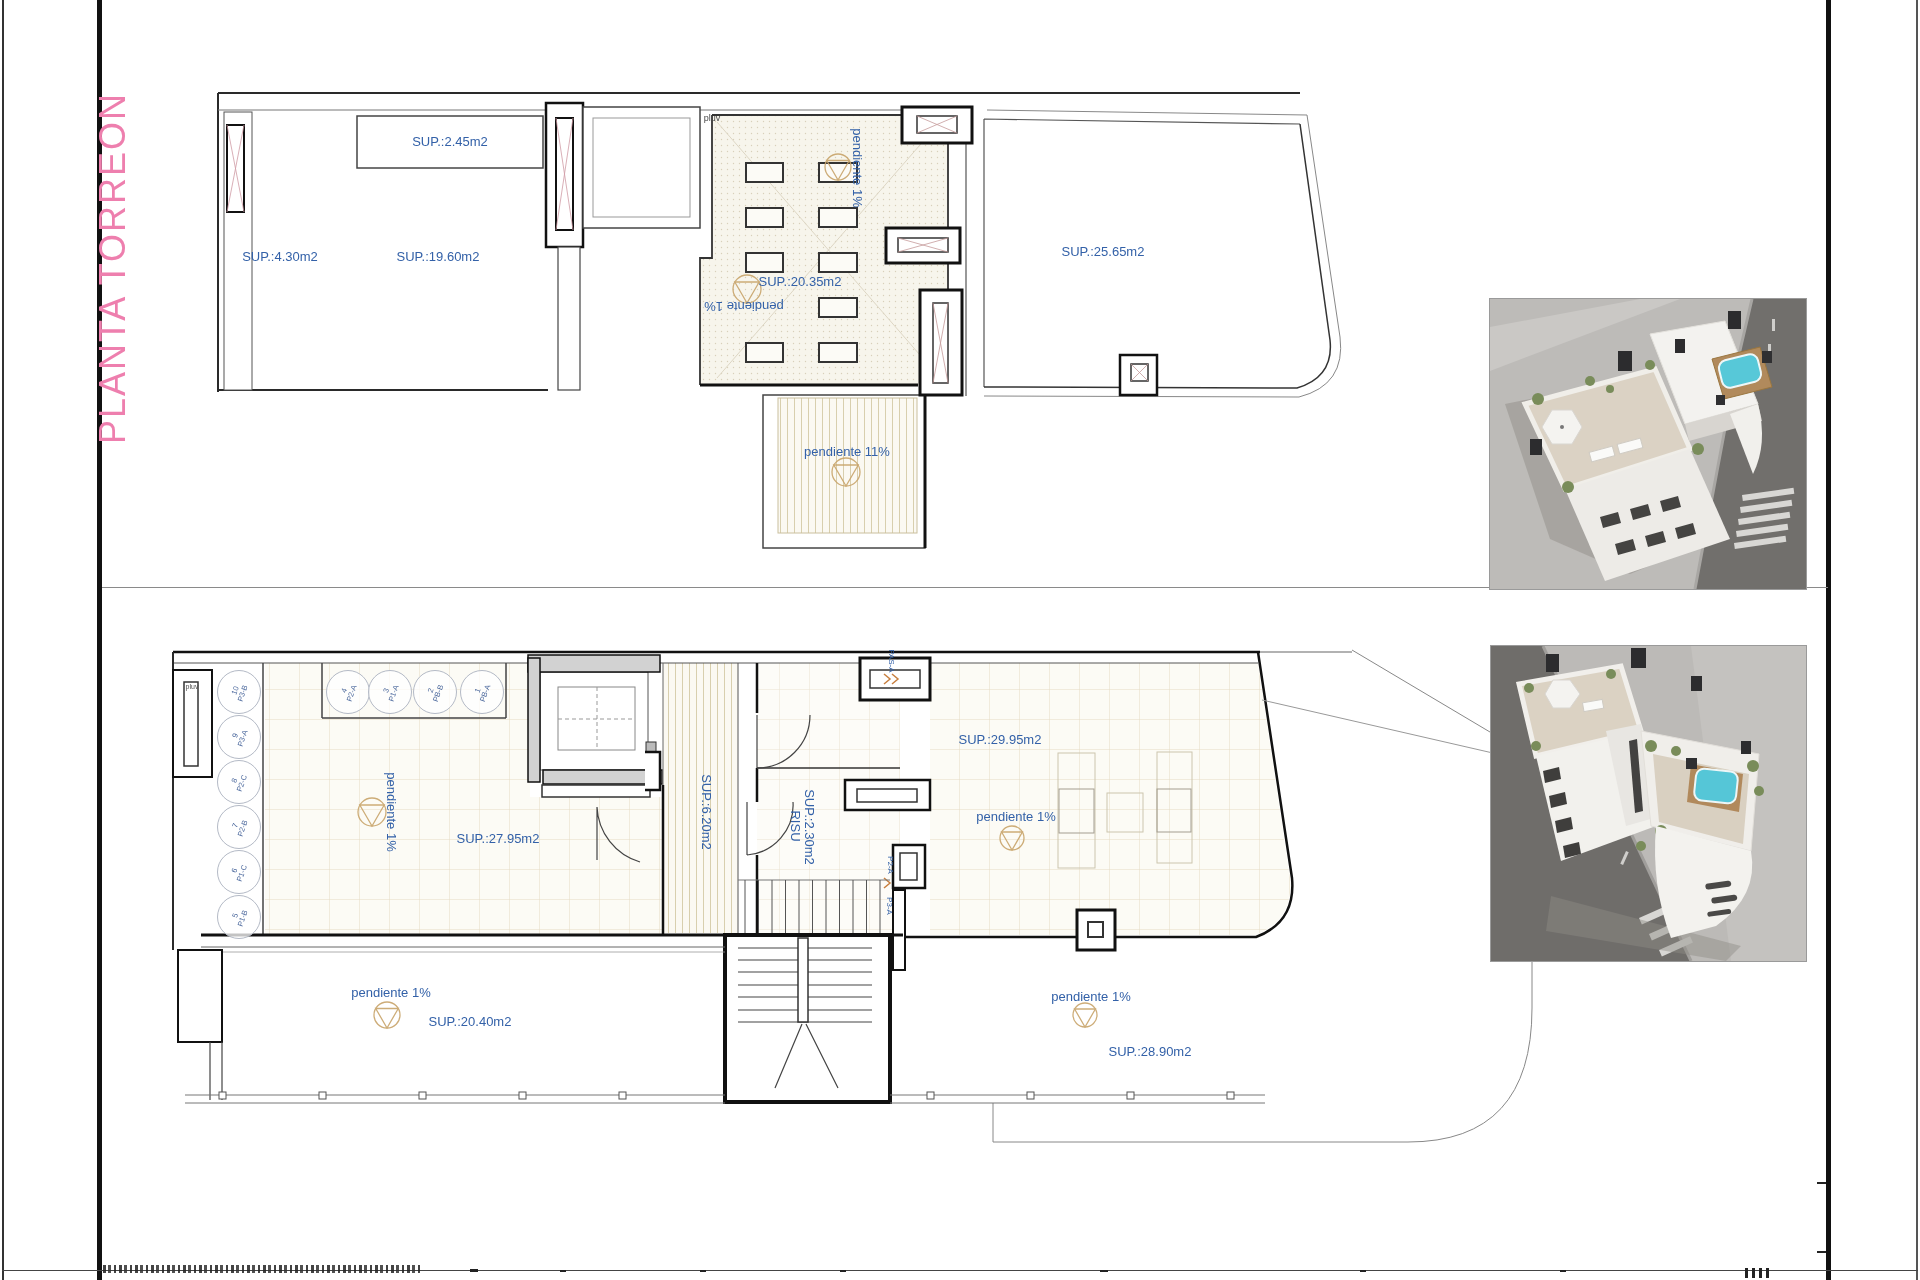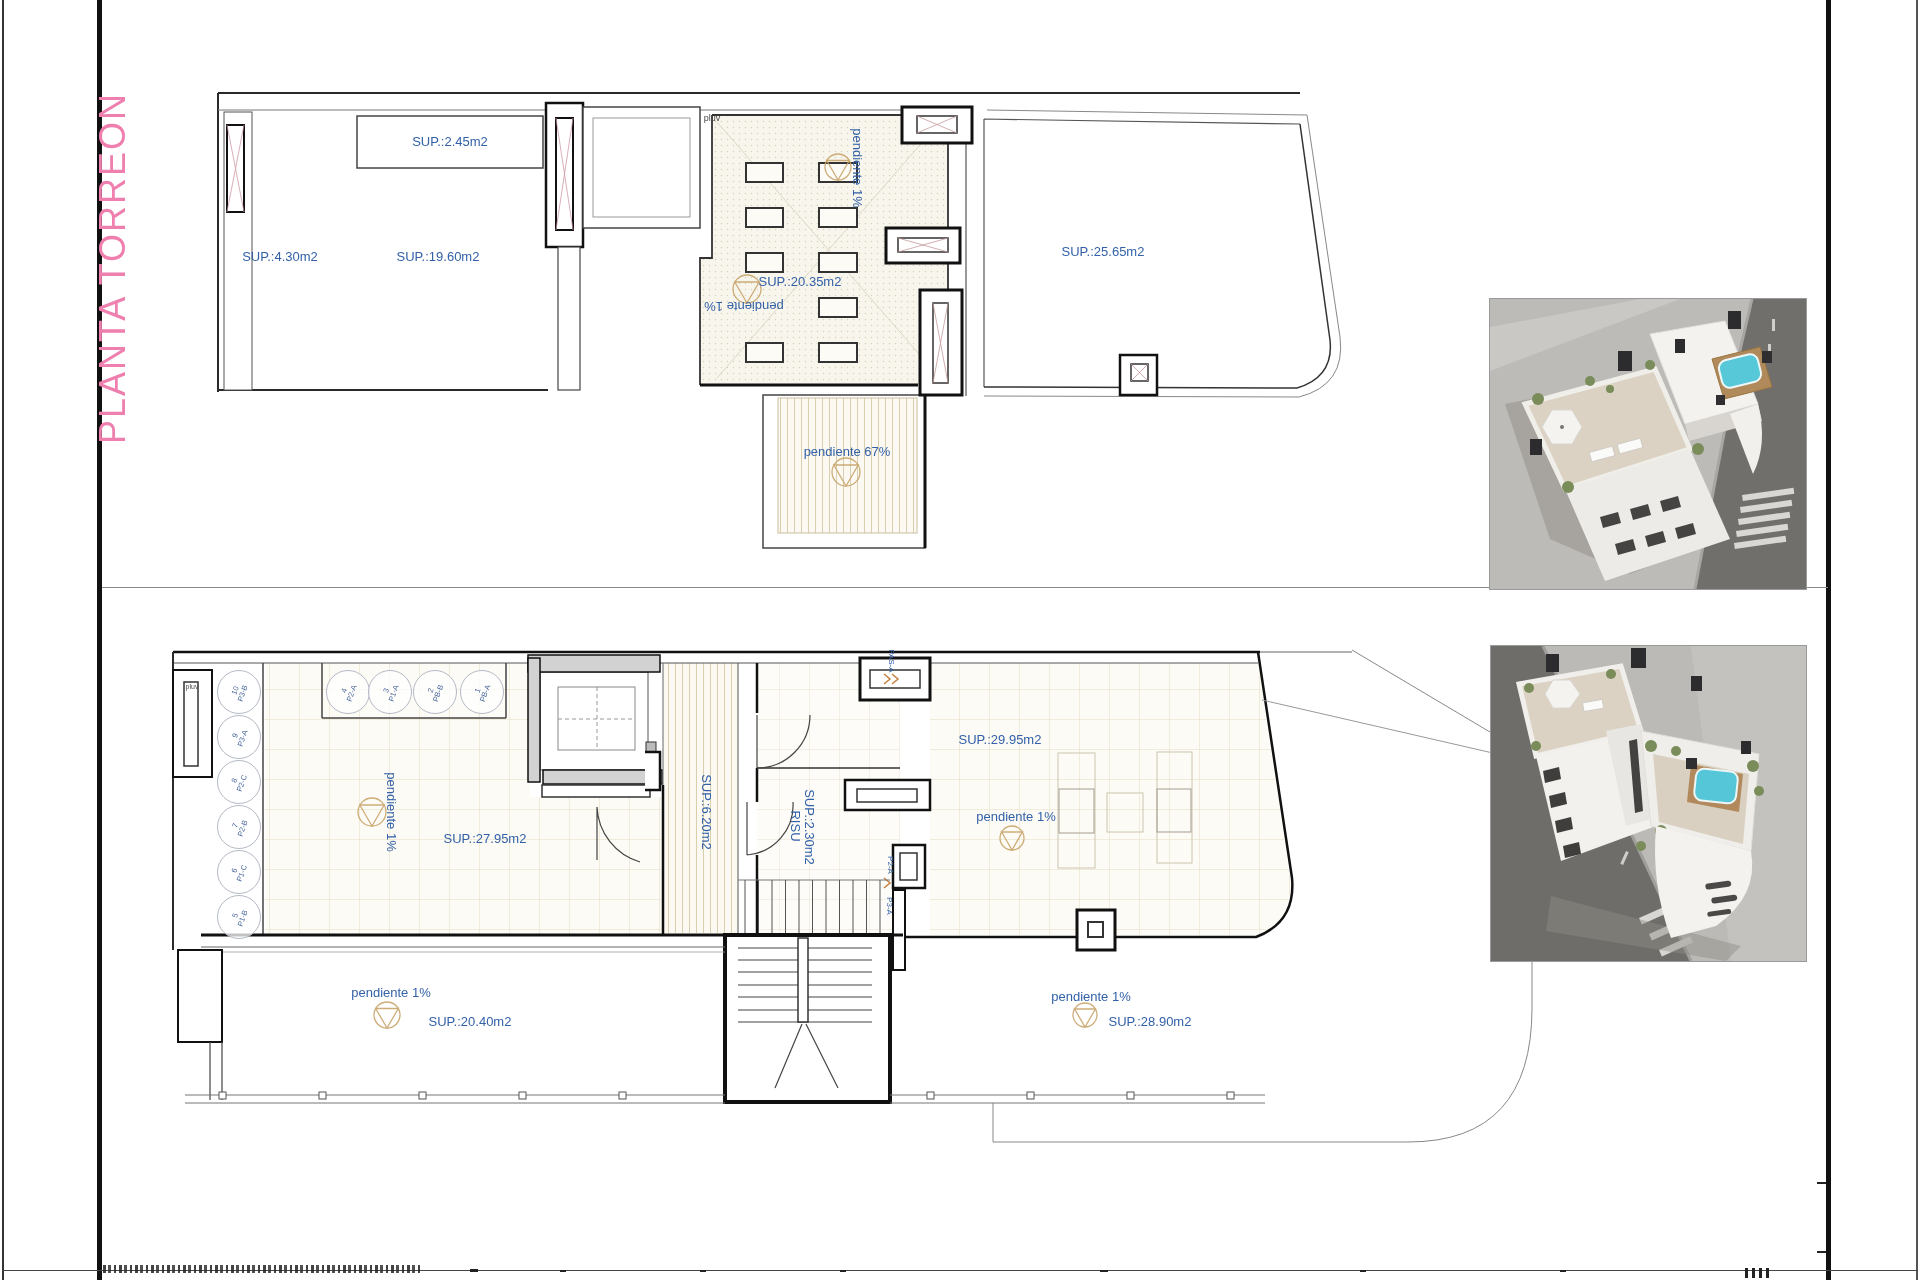--- a/index.html
+++ b/index.html
@@ -252,21 +252,21 @@
   </svg>
 
   <div class="lab dark" style="left:712px;top:118px">pluv</div>
   <div class="lab" style="left:450px;top:141px">SUP.:2.45m2</div>
   <div class="lab" style="left:280px;top:256px">SUP.:4.30m2</div>
   <div class="lab" style="left:438px;top:256px">SUP.:19.60m2</div>
   <div class="lab rot90" style="left:857px;top:168px">pendiente 1%</div>
   <div class="lab" style="left:800px;top:281px">SUP.:20.35m2</div>
   <div class="lab rot180" style="left:744px;top:306px">pendiente 1%</div>
   <div class="lab" style="left:1103px;top:251px">SUP.:25.65m2</div>
-  <div class="lab" style="left:847px;top:451px">pendiente 67%</div>
+  <div class="lab" style="left:847px;top:451px">pendiente 11%</div>
 
   <div class="lab tiny" style="left:192px;top:686px">pluv</div>
 
   <div class="circ" style="left:217px;top:670px">
       <div class="cl">
         <span>10</span>
         <span>P3-B</span>
       </div>
     </div>
   <div class="circ" style="left:217px;top:715px">
@@ -318,33 +318,33 @@
       </div>
     </div>
   <div class="circ" style="left:460px;top:670px">
       <div class="cl">
         <span>1</span>
         <span>PB-A</span>
       </div>
     </div>
 
   <div class="lab rot90" style="left:391px;top:812px">pendiente 1%</div>
-  <div class="lab" style="left:485px;top:838px">SUP.:27.95m2</div>
+  <div class="lab" style="left:498px;top:838px">SUP.:27.95m2</div>
   <div class="lab rot90" style="left:706px;top:812px">SUP.:6.20m2</div>
   <div class="lab rot90" style="left:795px;top:826px">RISU</div>
   <div class="lab rot90" style="left:809px;top:827px">SUP.:2.30m2</div>
   <div class="lab rot90 sm" style="left:891px;top:661px">PAS-A</div>
   <div class="lab rot90 sm" style="left:890px;top:865px">P2-A</div>
   <div class="lab rot90 sm" style="left:889px;top:906px">P3-A</div>
   <div class="lab" style="left:1000px;top:739px">SUP.:29.95m2</div>
   <div class="lab" style="left:1016px;top:816px">pendiente 1%</div>
   <div class="lab" style="left:391px;top:992px">pendiente 1%</div>
   <div class="lab" style="left:470px;top:1021px">SUP.:20.40m2</div>
   <div class="lab" style="left:1091px;top:996px">pendiente 1%</div>
-  <div class="lab" style="left:1150px;top:1021px">SUP.:28.90m2</div>
+  <div class="lab" style="left:1150px;top:1051px">SUP.:28.90m2</div>
 
   <figure class="render" style="left:1489px;top:298px;width:316px;height:290px">
     <svg width="316" height="290" viewBox="0 0 316 290">
       <rect width="316" height="290" fill="#bdbbb8"></rect>
       <polygon points="0,28 150,0 190,0 0,72" fill="#cac8c5"></polygon>
       <polygon points="262,0 316,0 316,290 205,290 248,60" fill="#716f6c"></polygon>
       <polyline points="262,0 248,60 205,290" fill="none" stroke="#a8a6a3" stroke-width="3"></polyline>
       <g fill="#d8d7d4">
         <rect x="252" y="196" width="52" height="6" transform="rotate(-8 252 196)"></rect>
         <rect x="250" y="208" width="52" height="6" transform="rotate(-8 250 208)"></rect>

